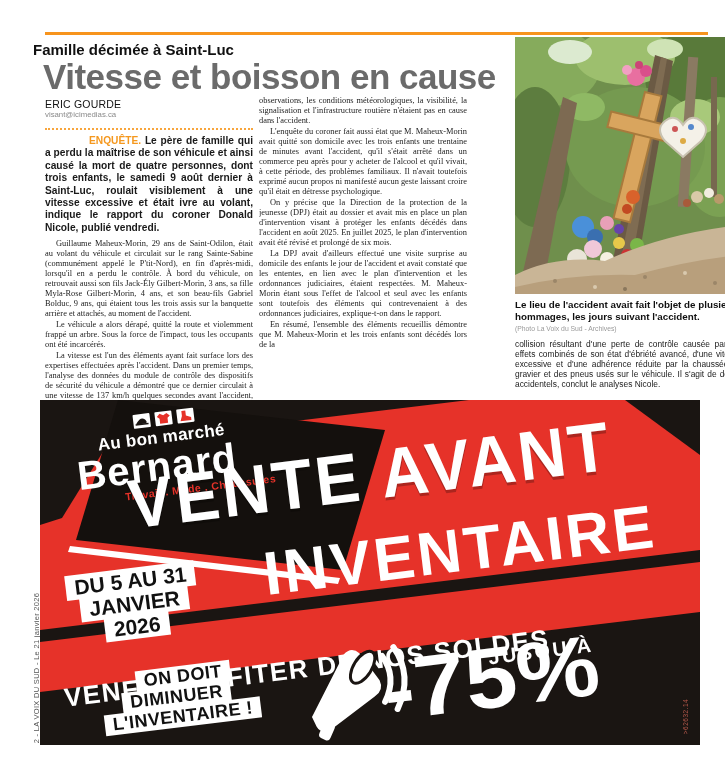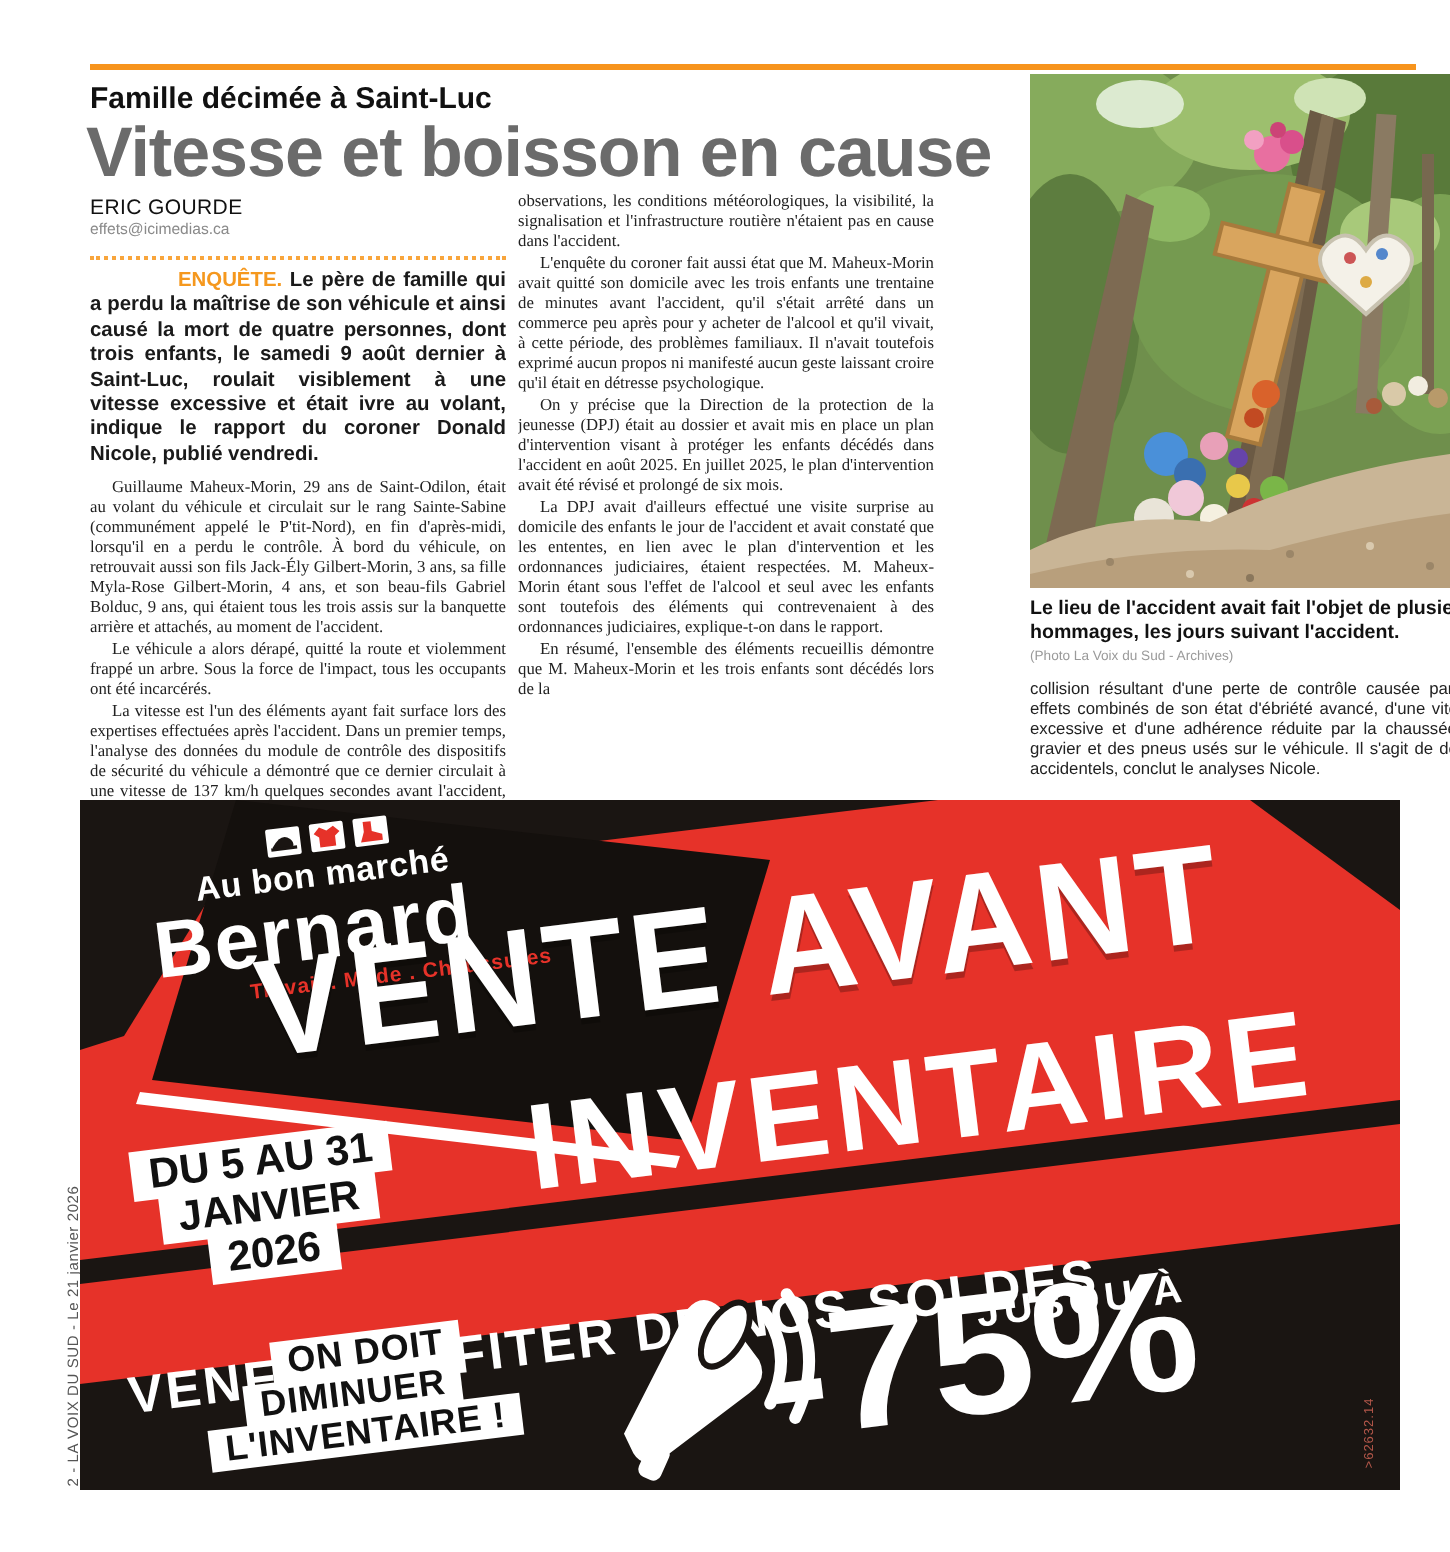--- a/index.html
+++ b/index.html
@@ -1,21 +1,21 @@
 <!DOCTYPE html>
 <html><head>
 <meta charset="utf-8">
 <style>
   html,body{margin:0;padding:0;background:#ffffff;}
   .page{position:relative;width:725px;height:776px;background:#ffffff;overflow:hidden;
         font-family:"Liberation Sans",sans-serif;color:#1c1c1c;}
 
   
   .rule-top{position:absolute;left:45px;top:32px;width:663px;height:3px;background:#f7941d;}
-  .kicker{position:absolute;left:45px;top:41px;font-size:15px;font-weight:bold;color:#111;}
+  .kicker{position:absolute;left:33px;top:41px;font-size:15px;font-weight:bold;color:#111;}
   .headline{position:absolute;left:43px;top:57px;font-size:35px;font-weight:bold;color:#6b6b6b;
             letter-spacing:-0.5px;}
 
   
   .col{position:absolute;width:208px;text-align:justify;font-size:8.4px;line-height:10px;
        color:#222;overflow:hidden;}
   .col1{left:45px;top:99px;height:310px;}
   .col2{left:259px;top:96px;height:313px;}
   .byline{font-size:10.5px;font-weight:normal;color:#111;letter-spacing:0.2px;}
   .byline-email{font-size:7.8px;color:#8a8a8a;margin-top:1px;margin-bottom:8px;}
@@ -78,21 +78,21 @@
 <body>
 
 <div class="page">
 
   <div class="rule-top"></div>
   <div class="kicker">Famille décimée à Saint-Luc</div>
   <div class="headline">Vitesse et boisson en cause</div>
 
   <div class="col col1">
     <div class="byline">ERIC GOURDE</div>
-    <div class="byline-email">effets@icimedias.ca</div>
+    <div class="byline-email">visant@icimedias.ca</div>
     <div class="lede">
       <span class="lede-label">ENQUÊTE.</span>
       <span>Le père de famille qui a perdu la maîtrise de son véhicule et ainsi causé la mort de quatre personnes, dont trois enfants, le samedi 9 août dernier à Saint-Luc, roulait visiblement à une vitesse excessive et était ivre au volant, indique le rapport du coroner Donald Nicole, publié vendredi.</span>
     </div>
     <p>Guillaume Maheux-Morin, 29 ans de Saint-Odilon, était au volant du véhicule et circulait sur le rang Sainte-Sabine (communément appelé le P'tit-Nord), en fin d'après-midi, lorsqu'il en a perdu le contrôle. À bord du véhicule, on retrouvait aussi son fils Jack-Ély Gilbert-Morin, 3 ans, sa fille Myla-Rose Gilbert-Morin, 4 ans, et son beau-fils Gabriel Bolduc, 9 ans, qui étaient tous les trois assis sur la banquette arrière et attachés, au moment de l'accident.</p>
     <p>Le véhicule a alors dérapé, quitté la route et violemment frappé un arbre. Sous la force de l'impact, tous les occupants ont été incarcérés.</p>
     <p>La vitesse est l'un des éléments ayant fait surface lors des expertises effectuées après l'accident. Dans un premier temps, l'analyse des données du module de contrôle des dispositifs de sécurité du véhicule a démontré que ce dernier circulait à une vitesse de 137 km/h quelques secondes avant l'accident, qu'il n'y avait aucune trace de freinage et que le véhicule circulait toujours à une vitesse de 94 km/h au moment de l'impact.</p>
 
   </div>
 

